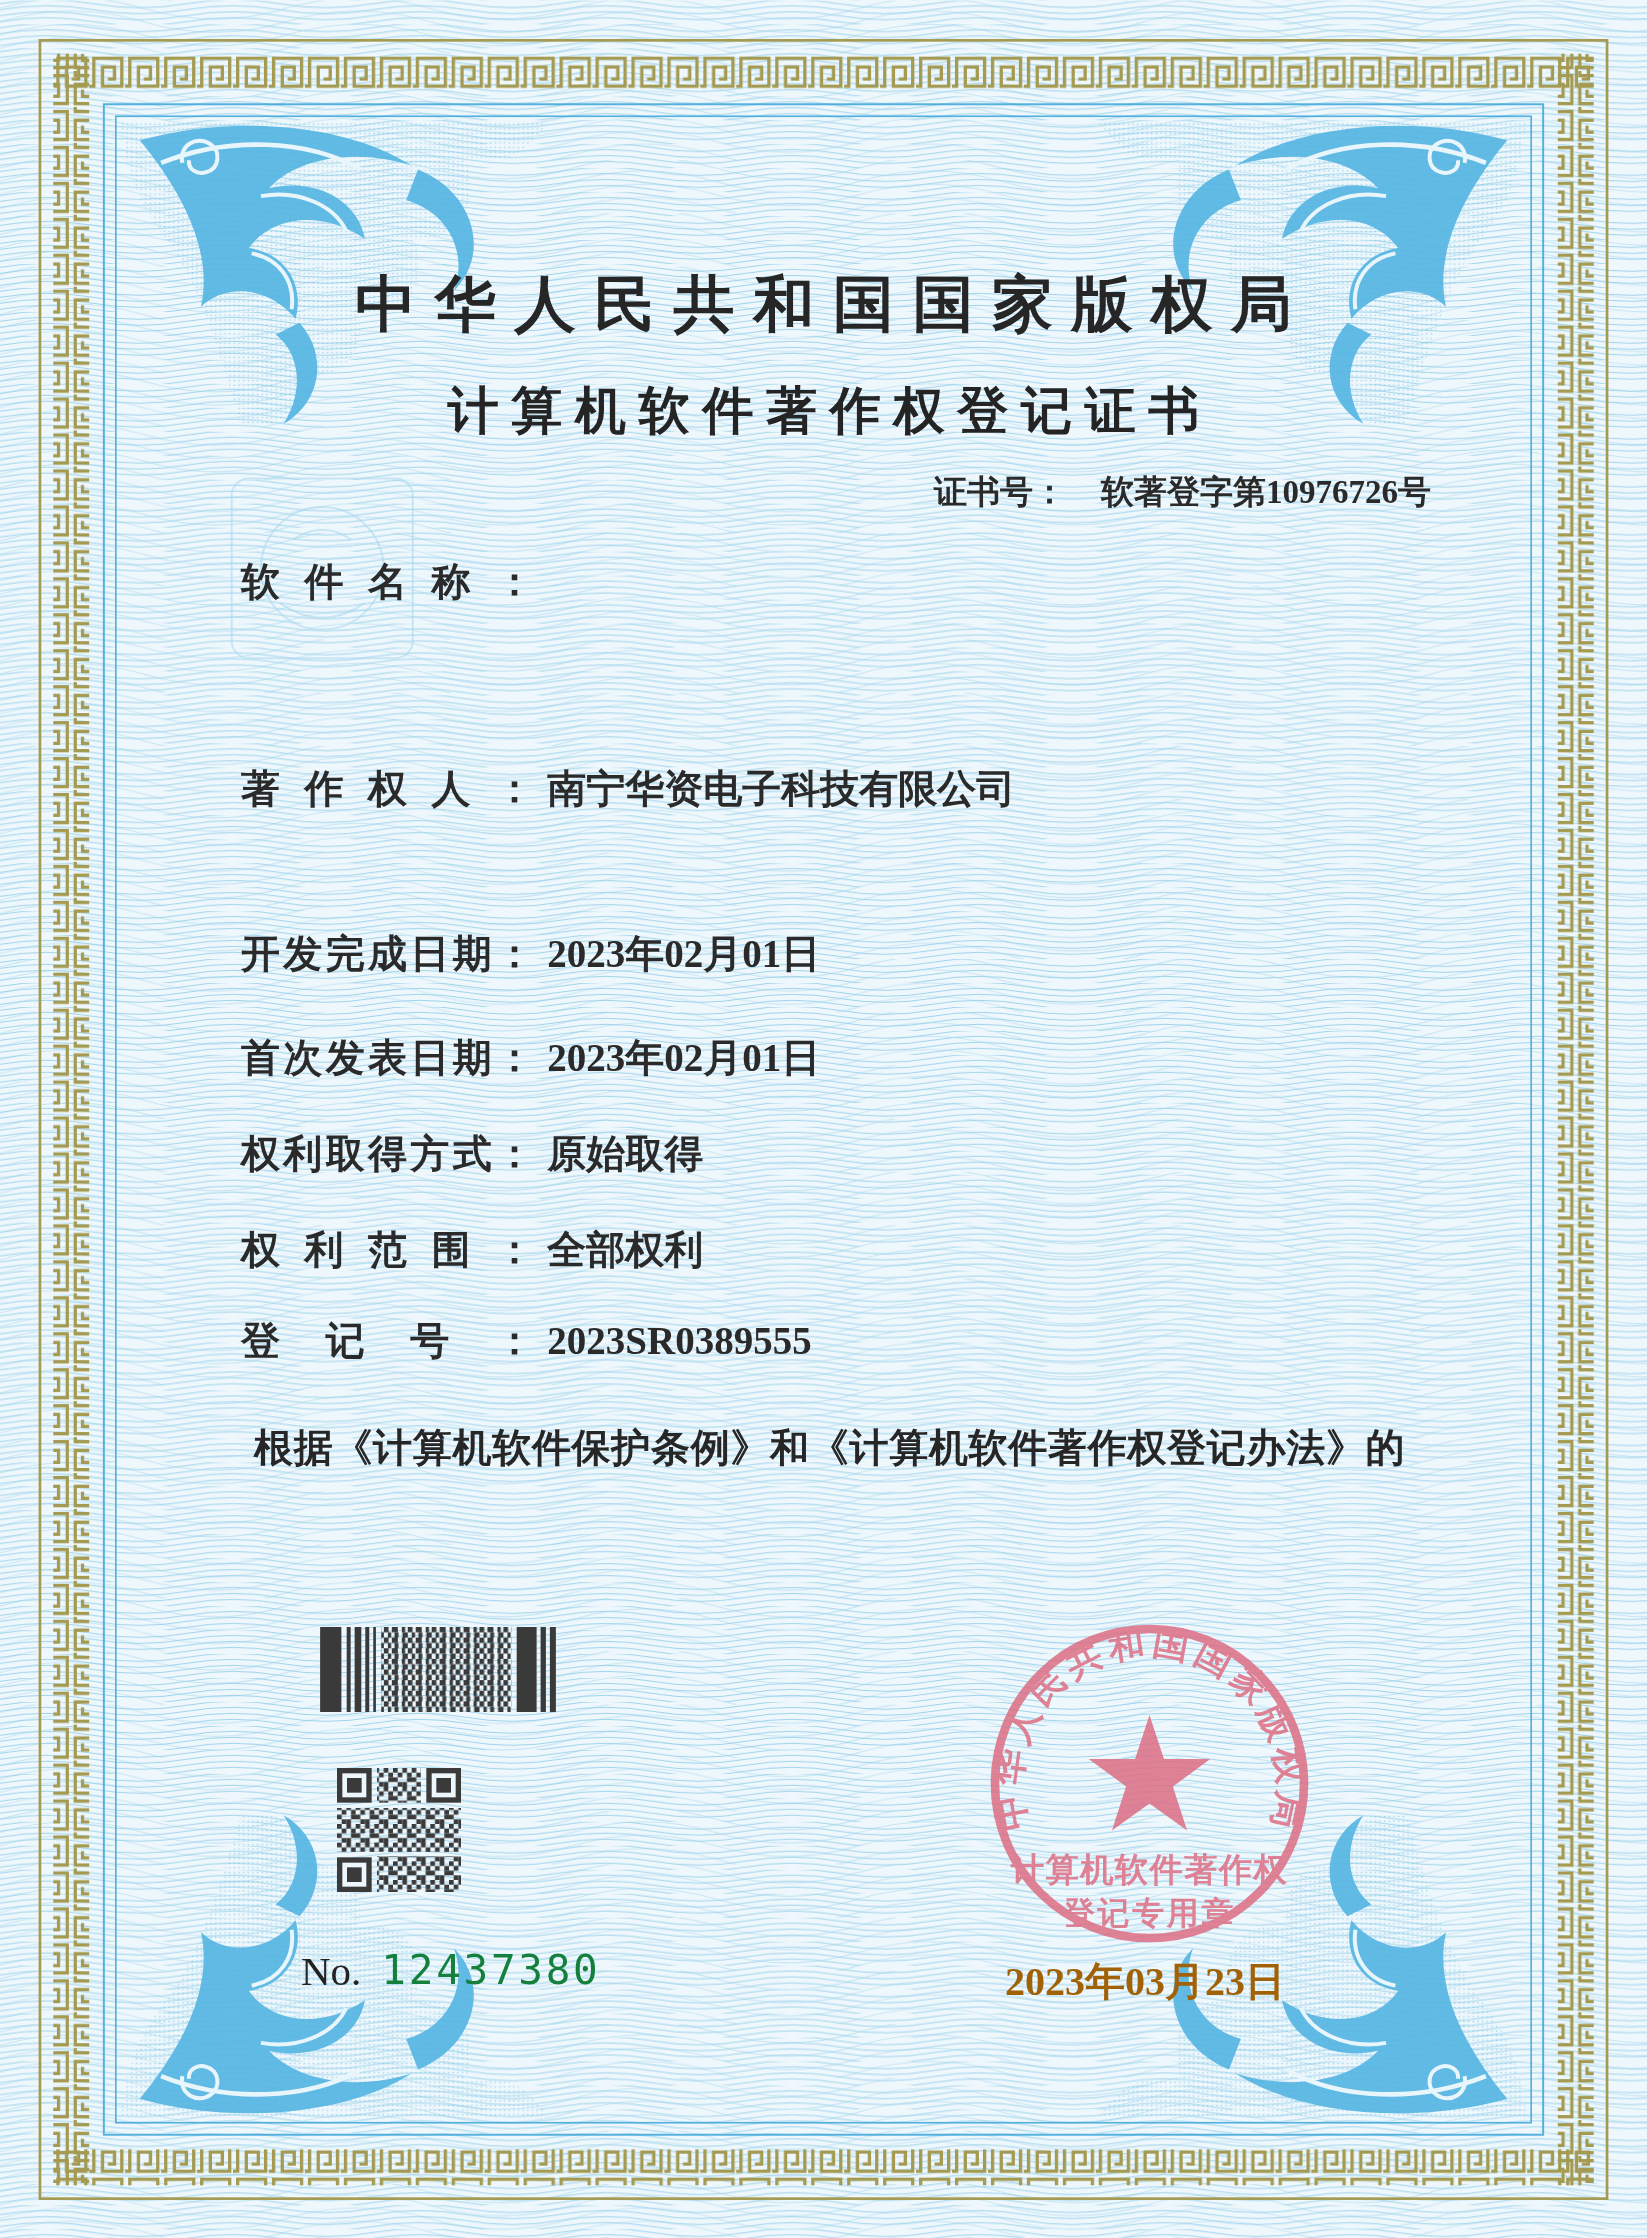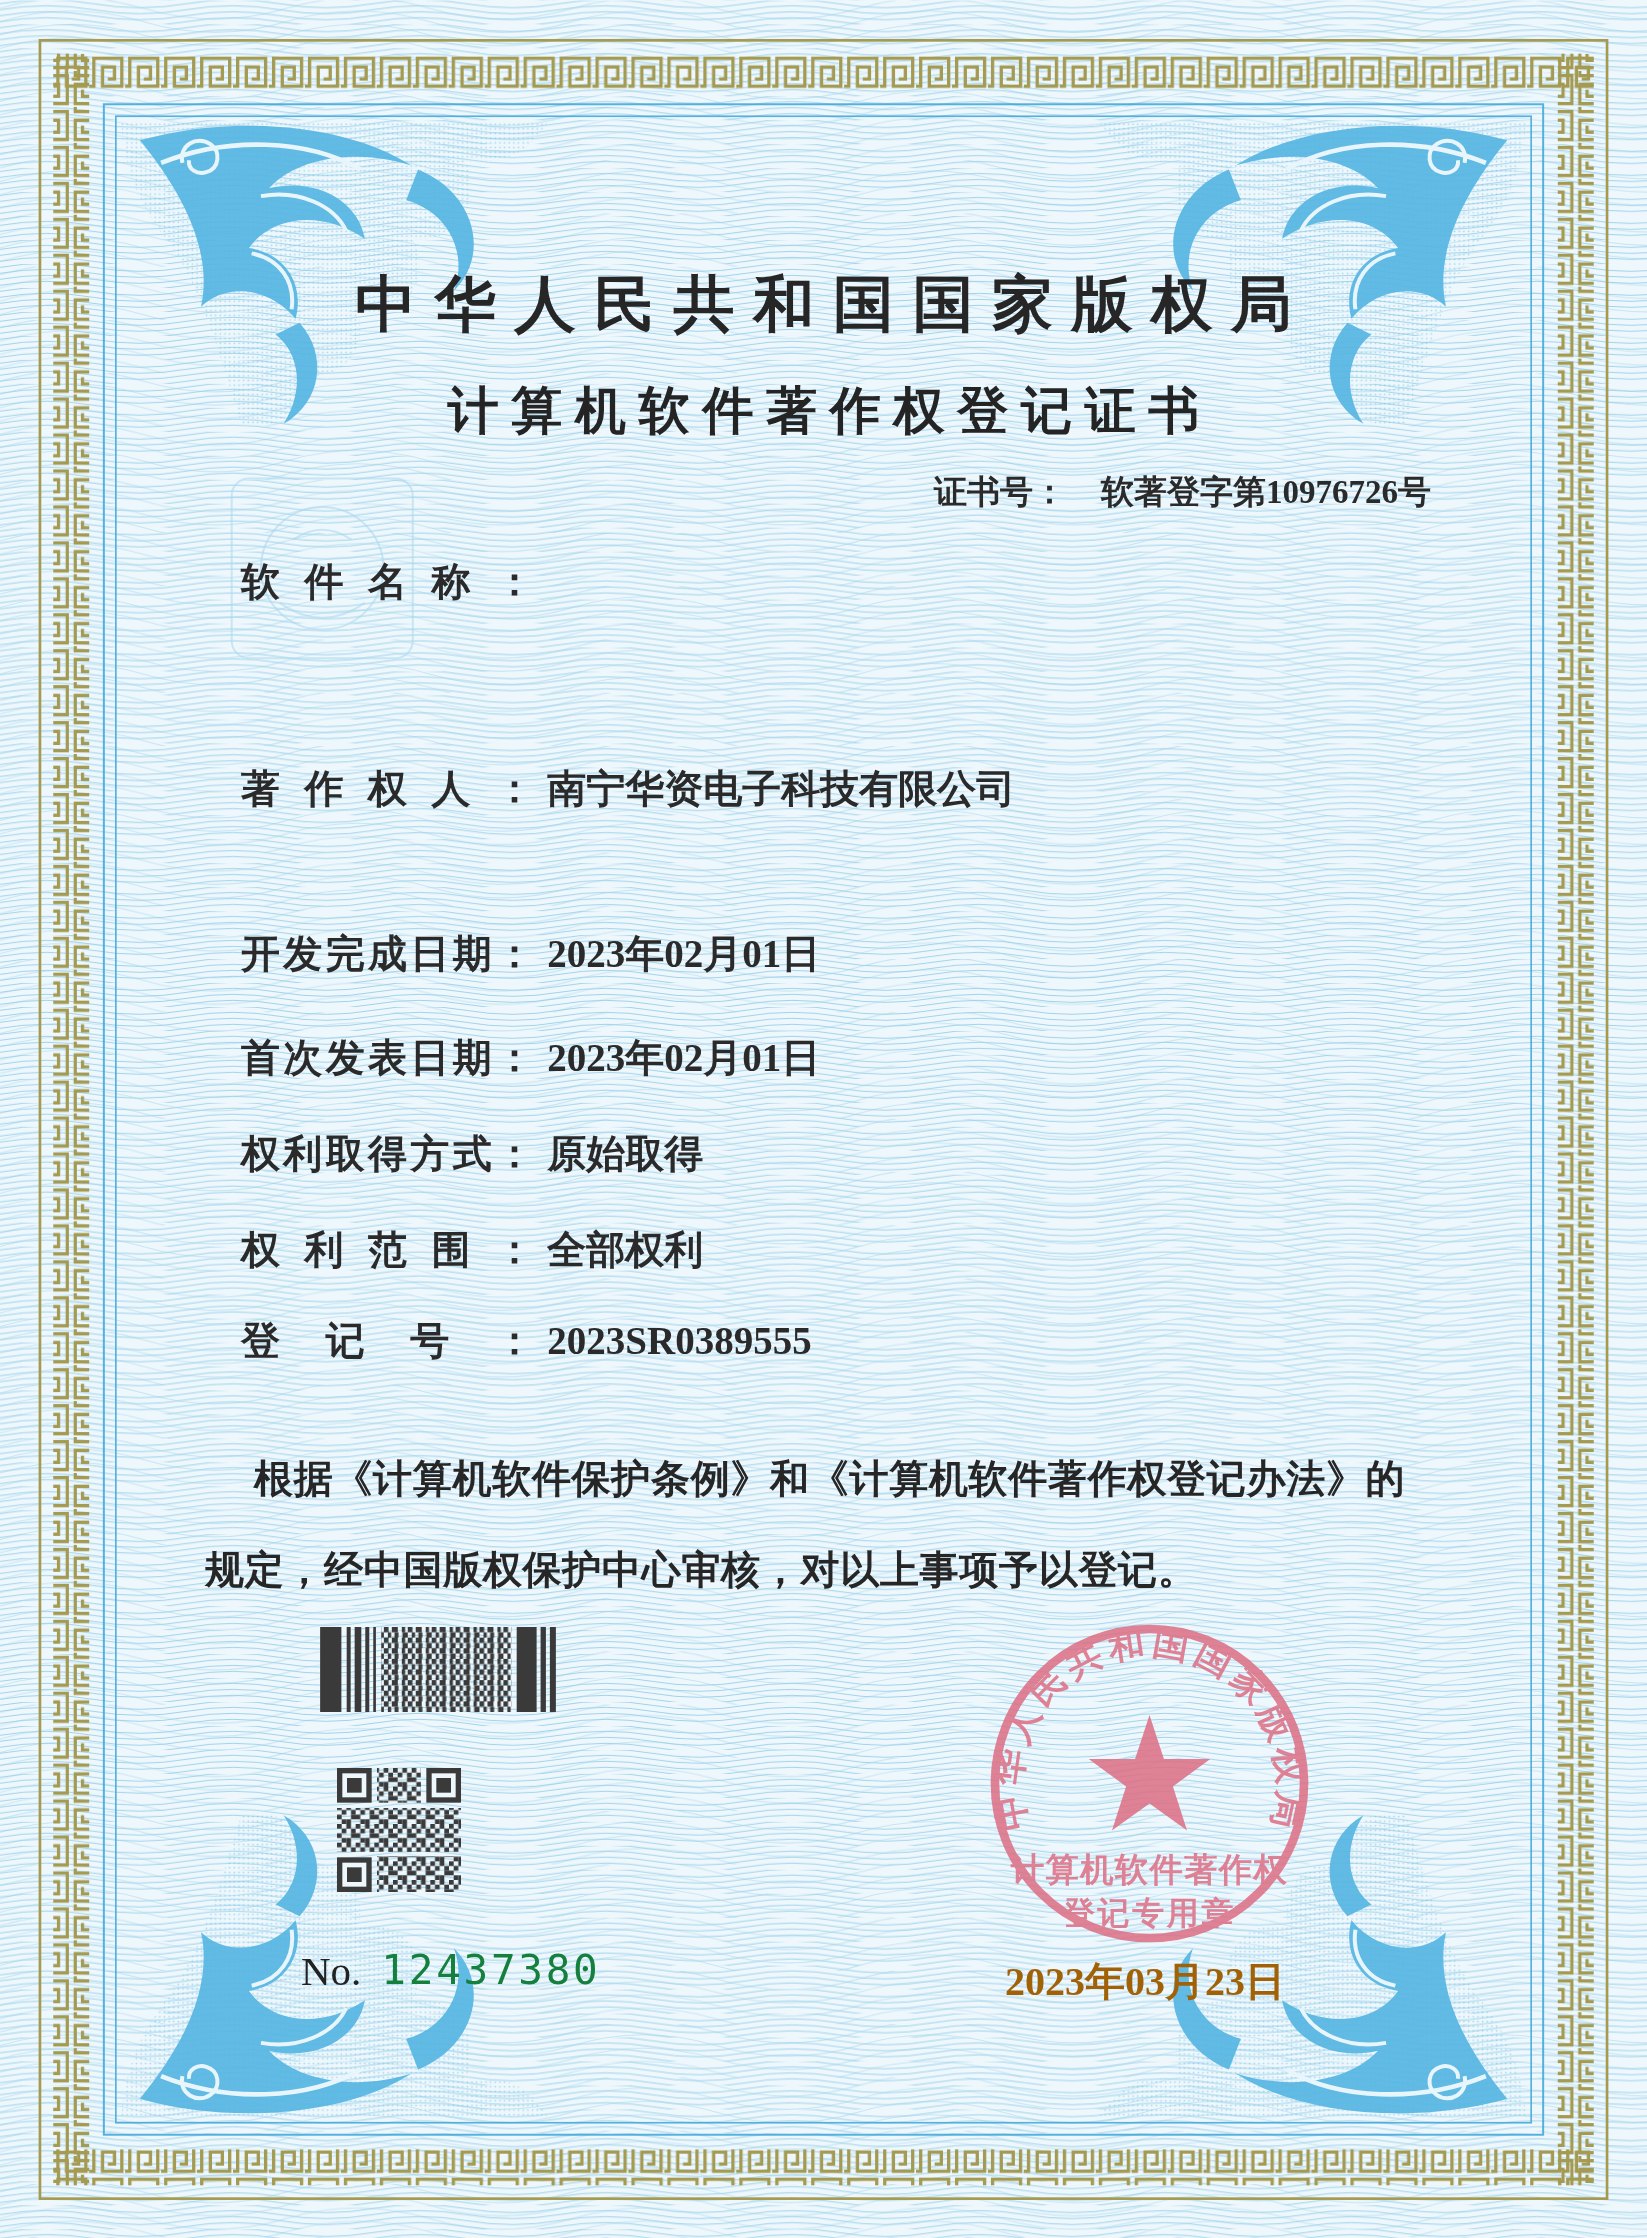--- a/index.html
+++ b/index.html
@@ -32,21 +32,21 @@
     font-size:39px;font-weight:700;line-height:1.16;white-space:nowrap;
   }
   .flabel{
     display:inline-block;width:293px;
     text-align:justify;text-align-last:justify;margin-left:35px;
     -moz-text-align-last:justify;
   }
   .fvalue{margin-left:13.3px;}
   .fvalue .second{margin-top:32px;}
   .statement{
-    left:205px;top:1433px;width:1245px;
+    left:205px;top:1402px;width:1245px;
     font-size:39px;font-weight:600;line-height:91px;letter-spacing:0.7px;
     color:#262626;
   }
   .statement .l1{display:block;padding-left:49px;}
   .statement .l2{display:block;}
   .serial{left:301px;top:1946px;font-size:41px;white-space:nowrap;}
   .serial .no{color:#222;}
   .serial .num{
     font-family:"DejaVu Sans Mono",monospace;
     font-size:41px;color:#15803d;margin-left:20px;letter-spacing:2.7px;
@@ -231,21 +231,20 @@
     <span class="fvalue">全部权利</span>
   </div>
 
   <div class="frow" style="top:1318px;">
     <span class="flabel">登记号：</span>
     <span class="fvalue">2023SR0389555</span>
   </div>
 
   <div class="abs statement">
     <span class="l1">根据《计算机软件保护条例》和《计算机软件著作权登记办法》的</span>
-    <span class="l2">规定，经中国版权保护中心审核，对以上事项予以登记。</span>
   </div>
 
   <div class="abs serial">
     <span class="no">No.</span><span class="num">12437380</span>
   </div>
 
   <div class="abs issuedate">2023年03月23日</div>
 
 </div>
 

